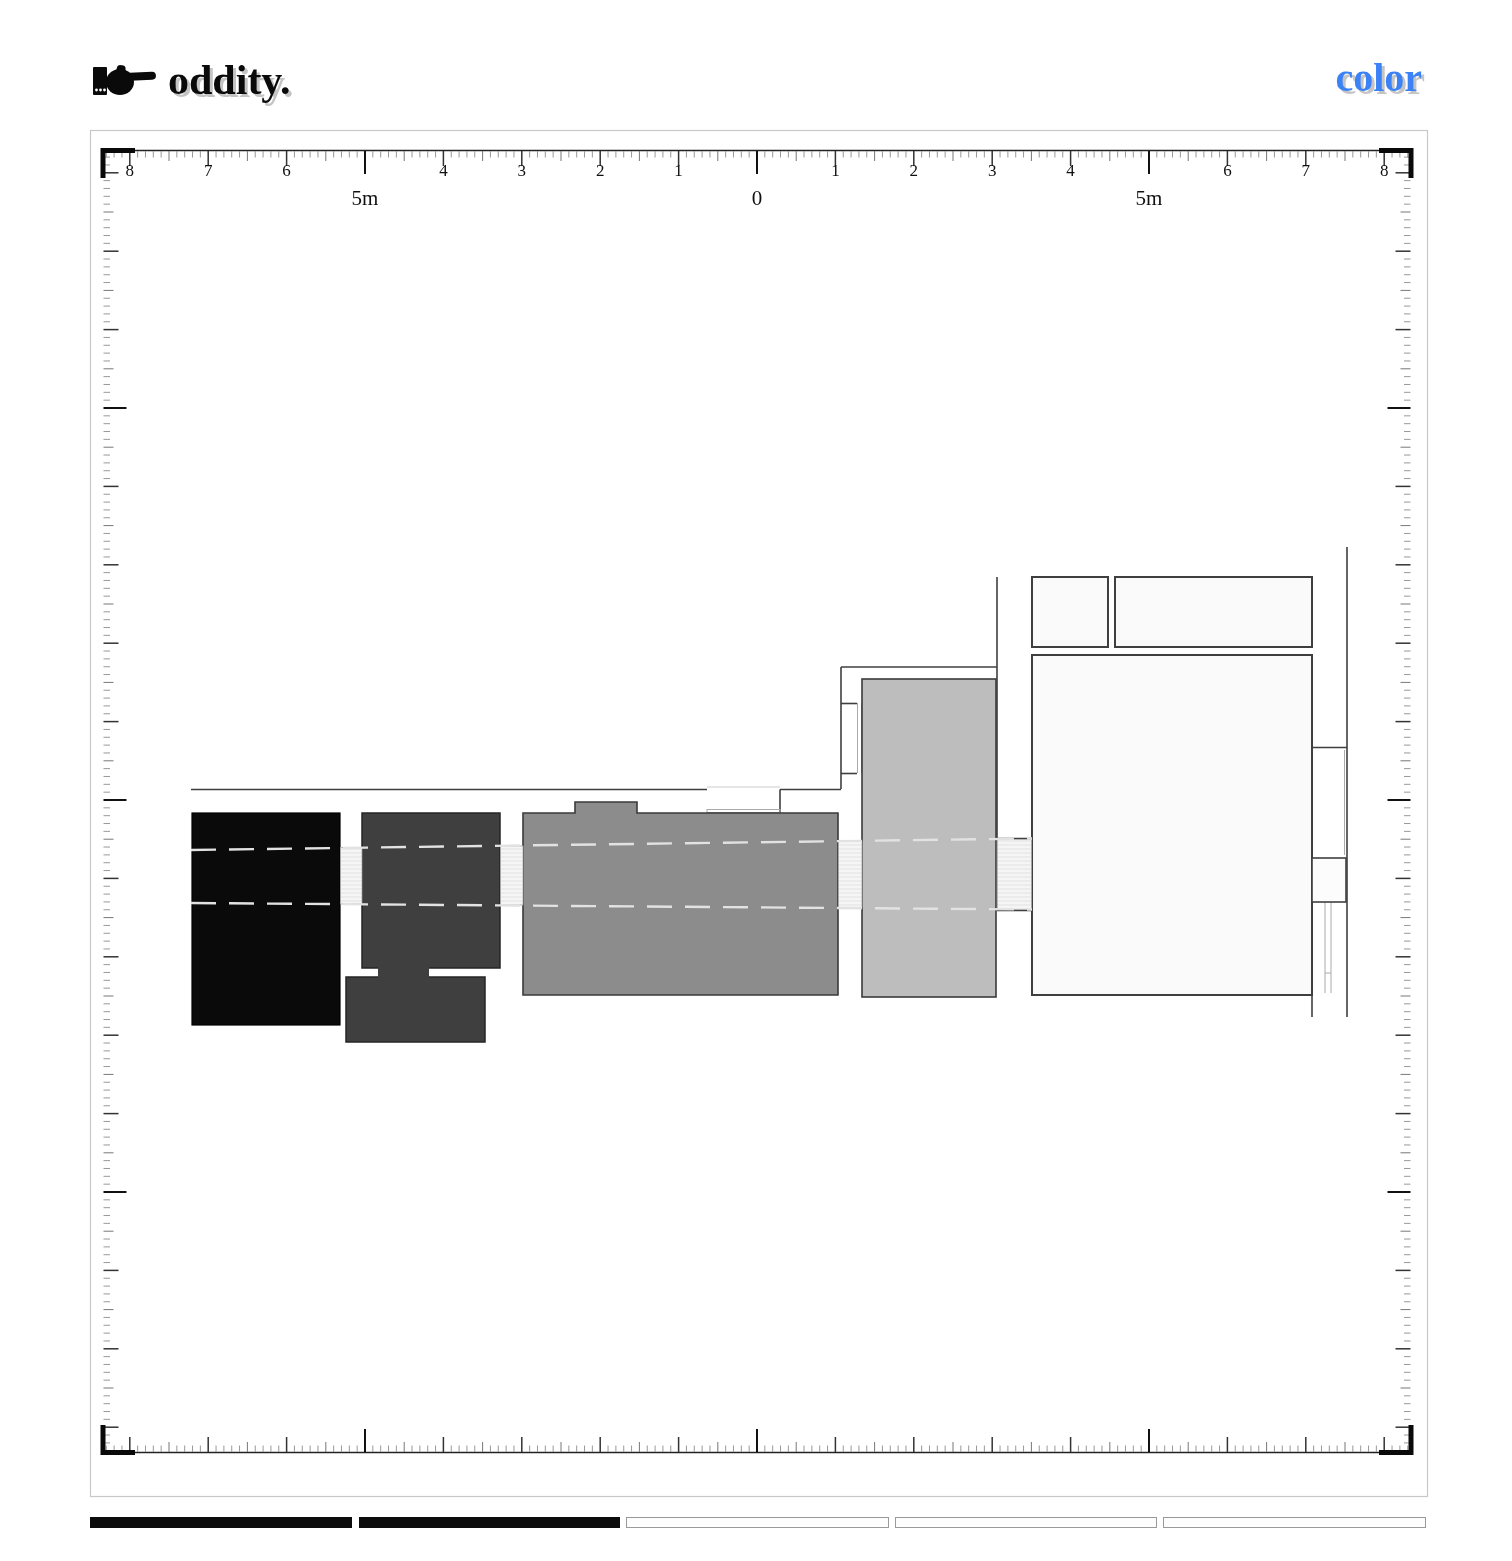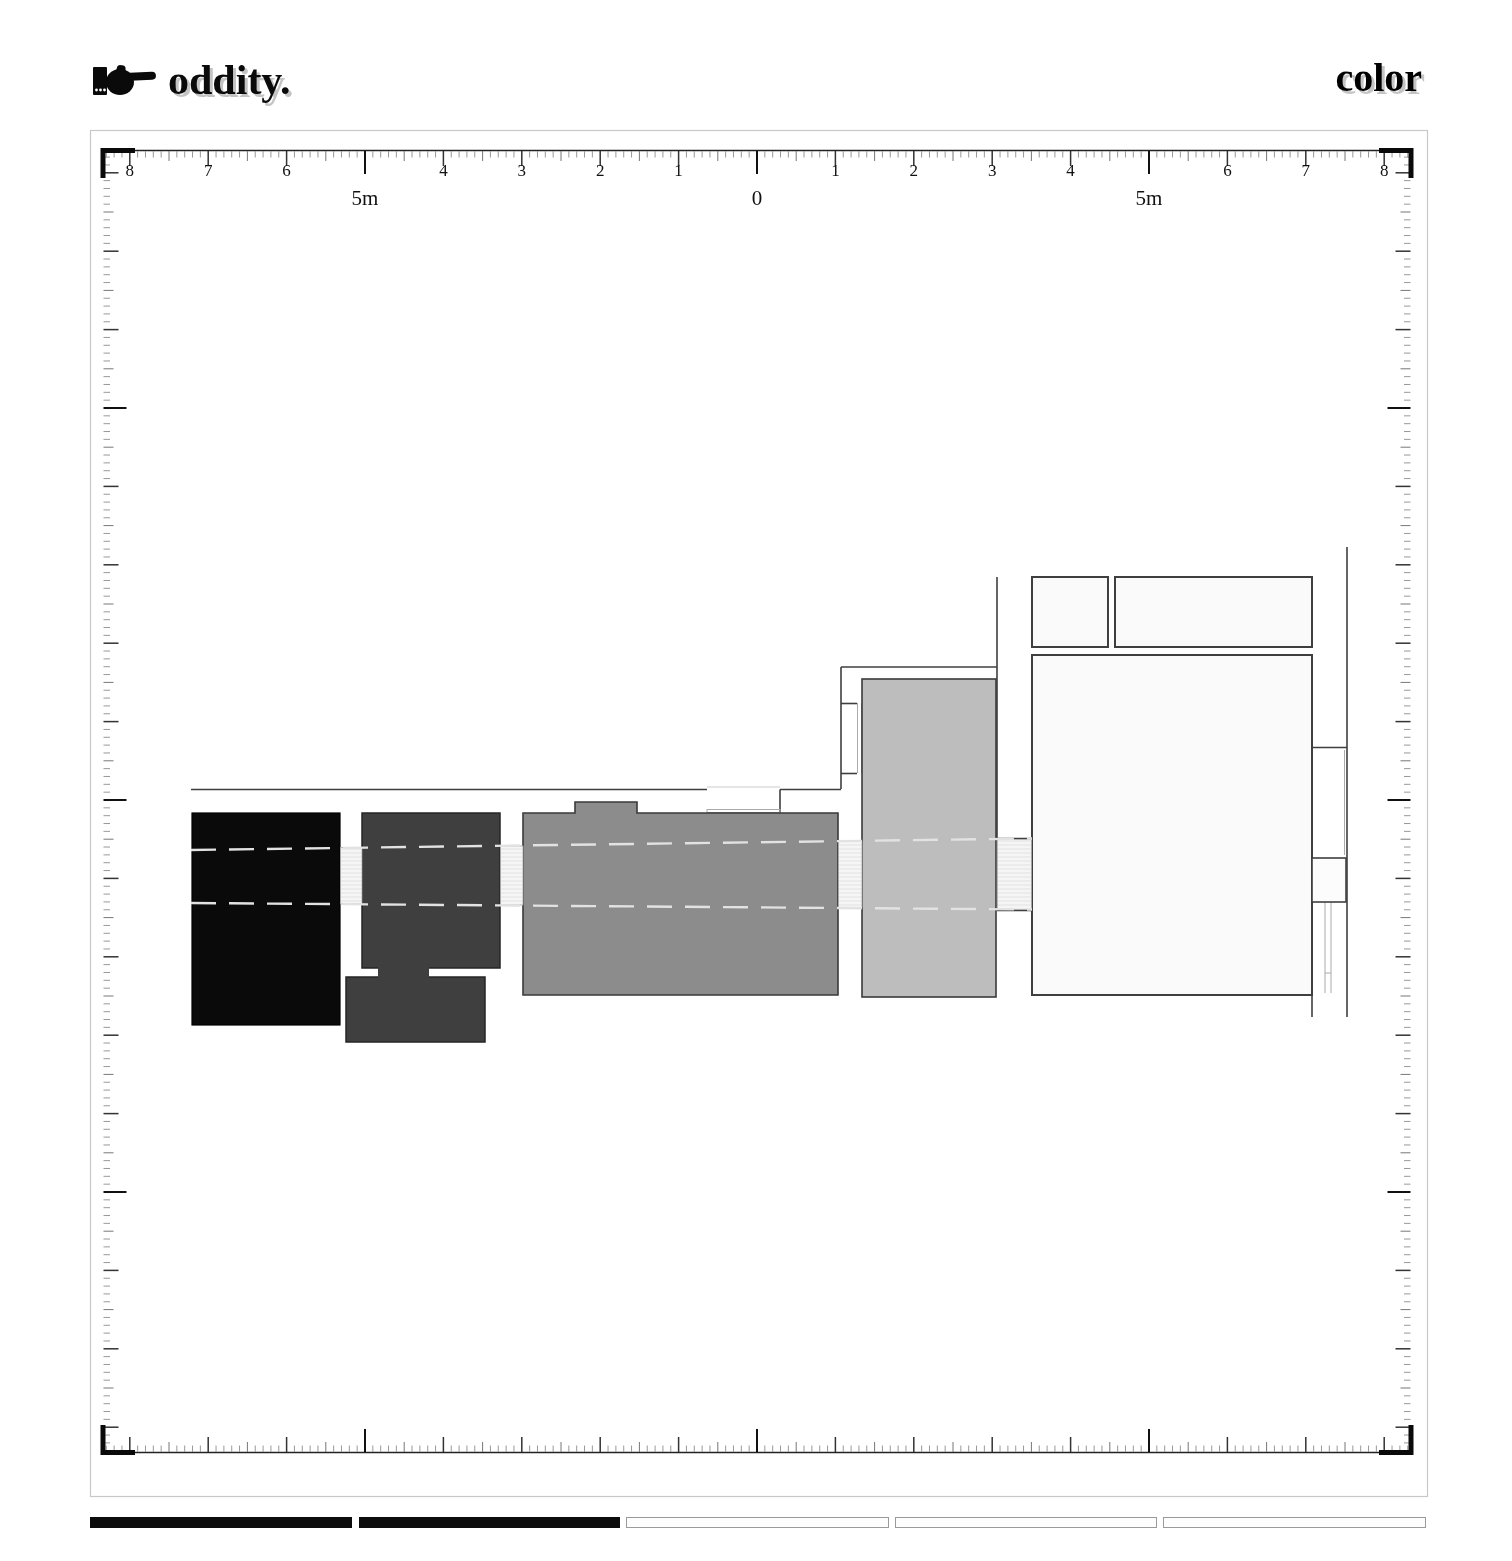--- a/index.html
+++ b/index.html
@@ -2,21 +2,21 @@
 <html><head>
 <meta charset="utf-8">
 <style>
   html,body{margin:0;padding:0;background:#ffffff;}
   #page{position:relative;width:1512px;height:1561px;background:#ffffff;overflow:hidden;
         font-family:"Liberation Serif","DejaVu Serif",serif;}
   #header{position:absolute;left:0;top:0;width:1512px;height:130px;}
   #logo{position:absolute;left:92px;top:56px;display:flex;align-items:center;gap:10px;text-align:right;}
   #logo .logo-text{font-size:42px;font-weight:bold;color:#0a0a0a;
         text-shadow:3px 3px 0 #c4c4c4;letter-spacing:0;}
-  #page-title{position:absolute;right:90px;top:54px;font-size:40px;font-weight:bold;color:#000000;
+  #page-title{position:absolute;right:90px;top:54px;font-size:40px;font-weight:bold;color:#3b82f6;
         text-shadow:3px 3px 0 #c4c4c4;}
   #drawing{position:absolute;left:0;top:0;}
   .num-label{font-family:"Liberation Serif","DejaVu Serif",serif;}
 </style>
 </head>
 <body>
 
 <div id="page">
 
   <div id="header">

